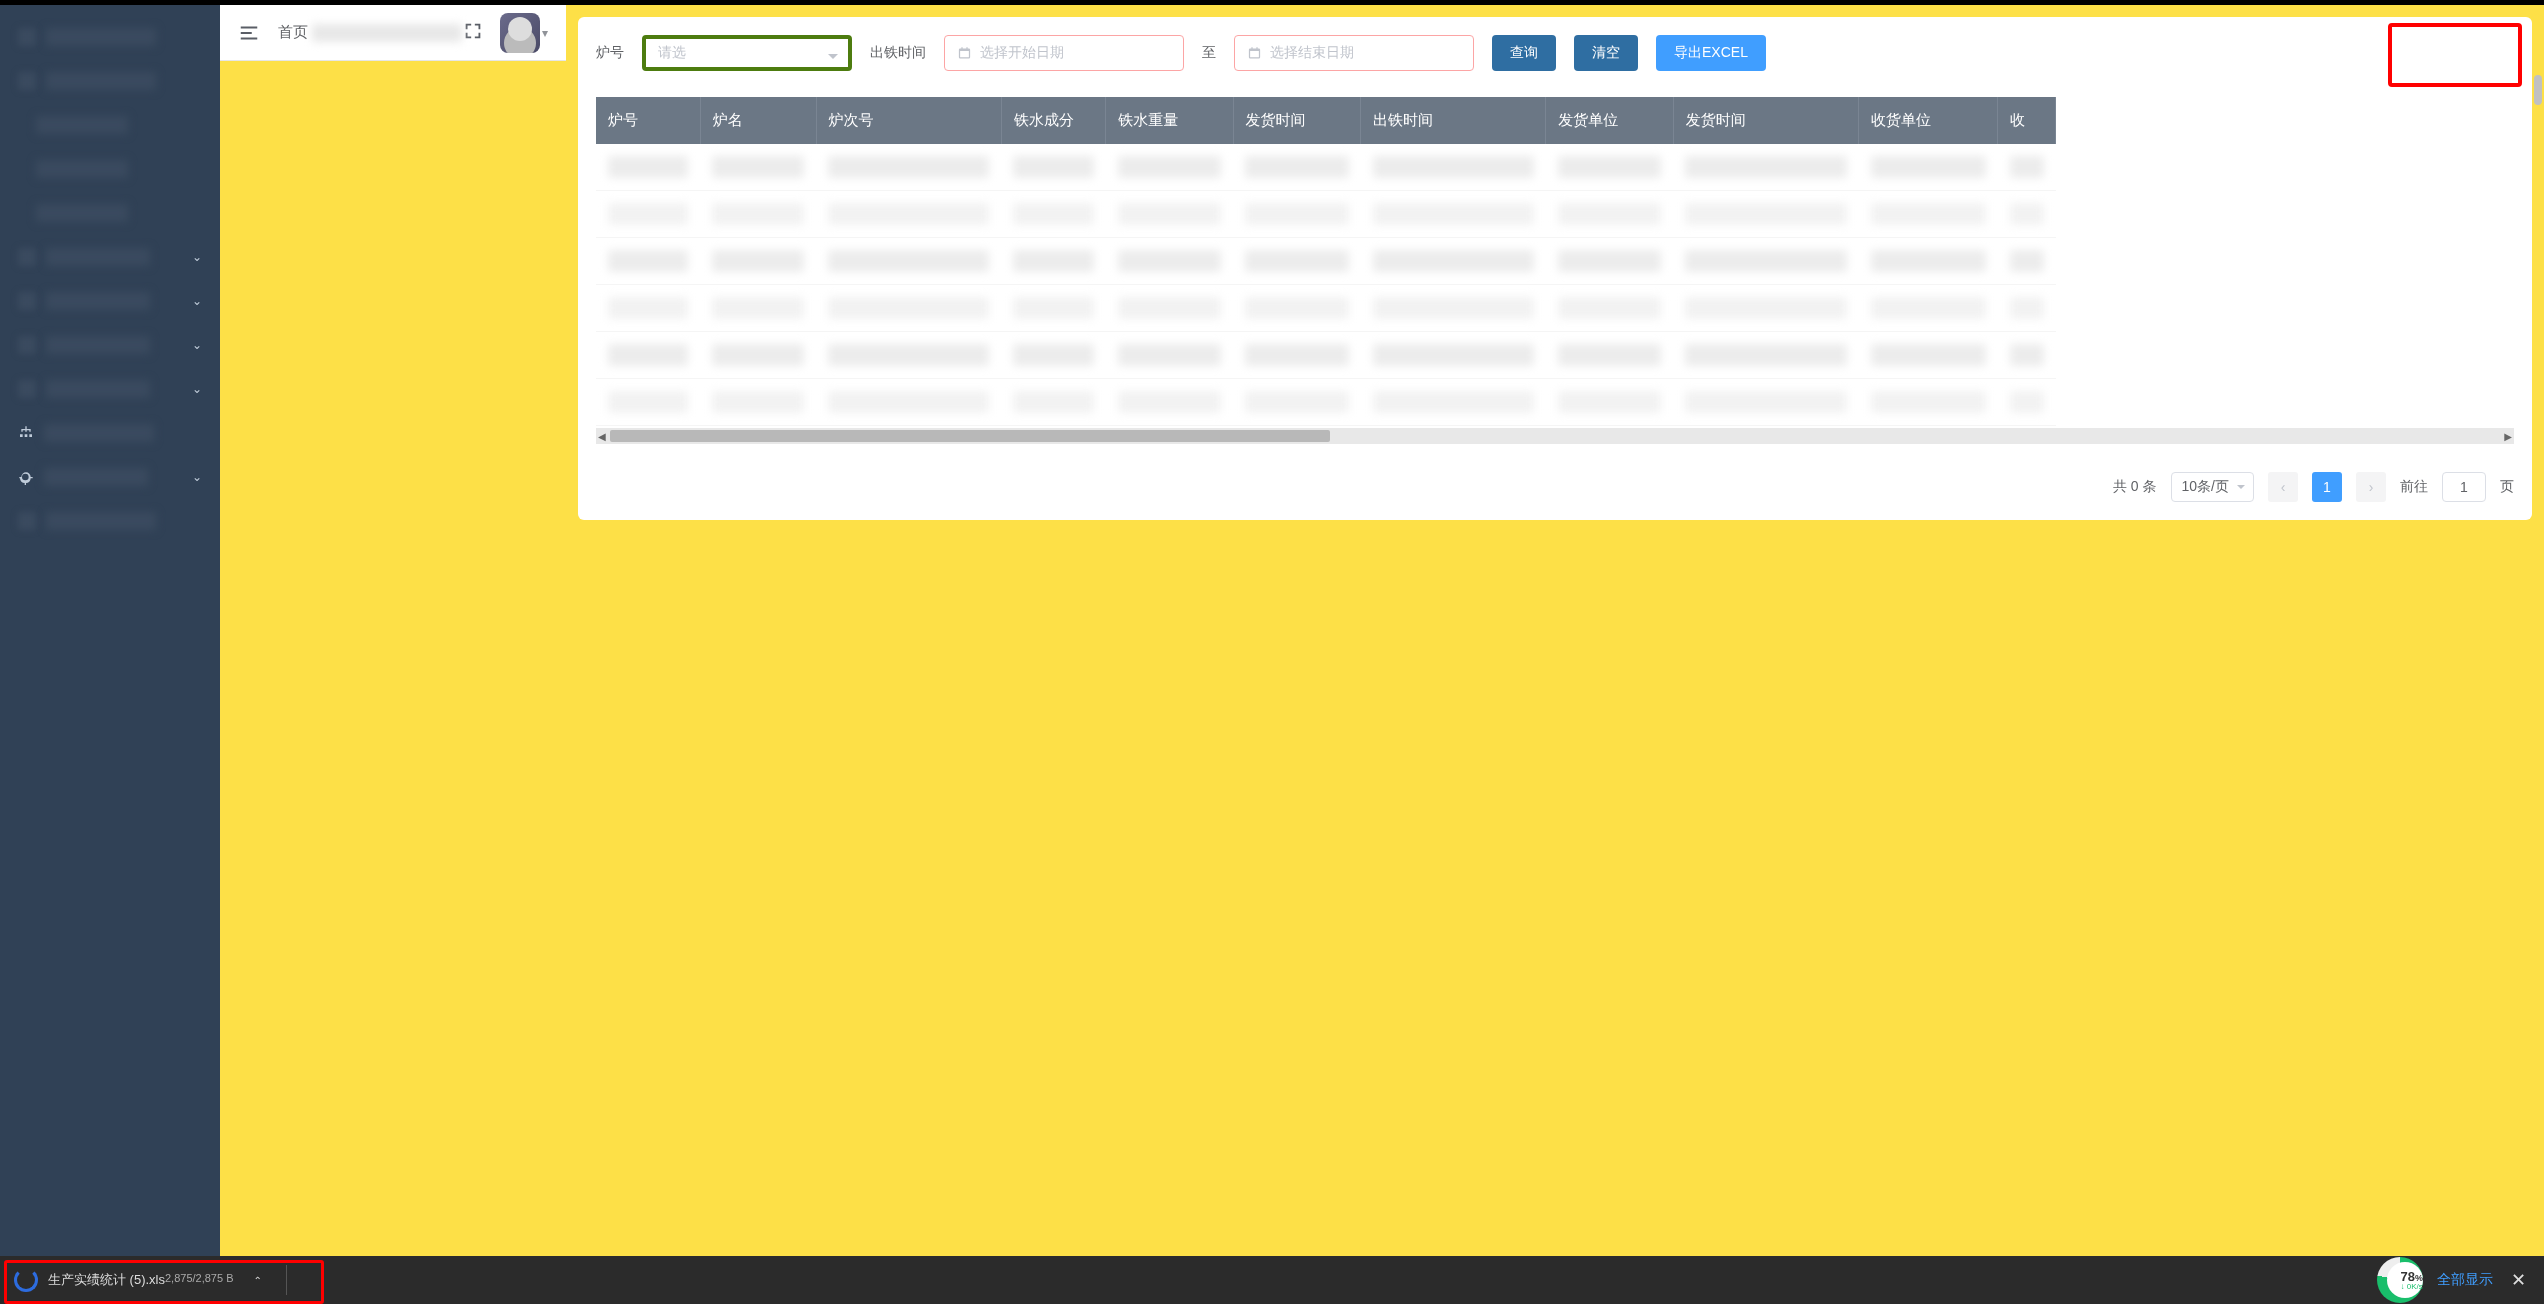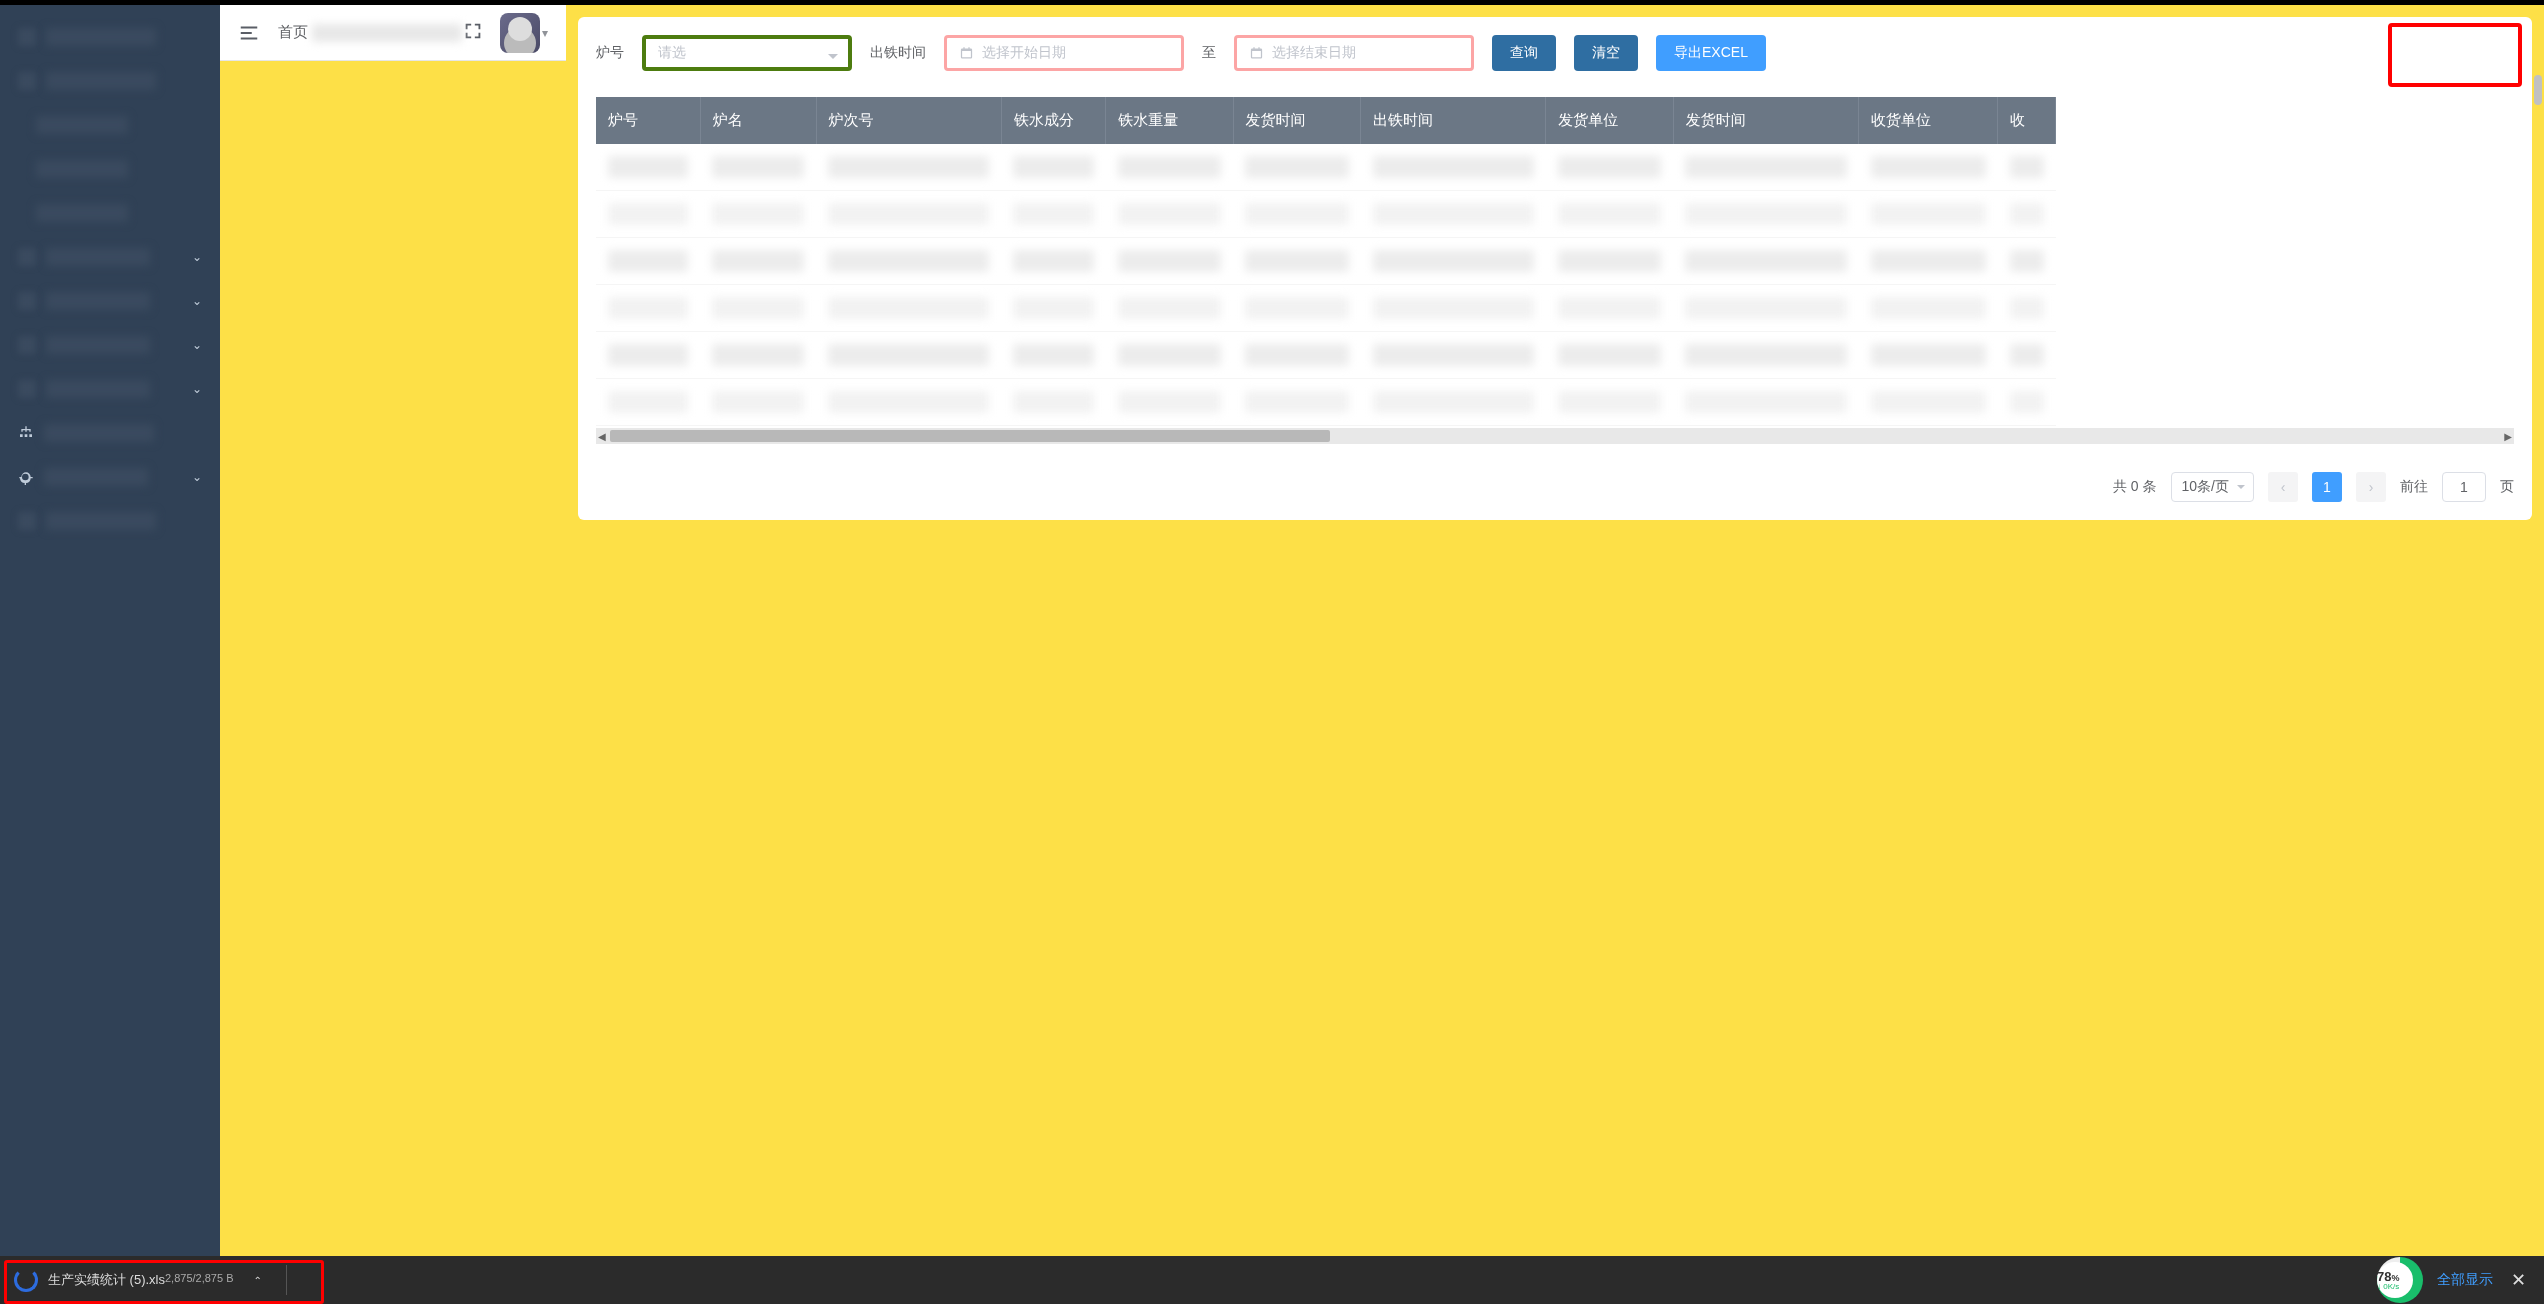--- a/index.html
+++ b/index.html
@@ -30,21 +30,21 @@
   .avatar::after{content:"";position:absolute;width:24px;height:24px;background:#ddd;border-radius:50%;top:4px;left:8px;box-shadow:0 14px 0 4px #bbb}
   .avatar-wrap{display:flex;align-items:center;cursor:pointer}
   .caret-down{margin-left:2px;color:#909399;font-size:12px}
   
   .content{flex:1;padding:12px;overflow:auto}
   .card{background:#fff;border-radius:6px;padding:18px}
   .filters{display:flex;align-items:center;gap:18px;flex-wrap:wrap;position:relative}
   .filters label{color:#606266;font-size:14px}
   .select{position:relative;width:210px;height:36px;border:4px solid #4d7c0f;border-radius:4px;display:flex;align-items:center;padding:0 30px 0 12px;color:#c0c4cc;font-size:14px;cursor:pointer}
   .select::after{content:"";position:absolute;right:10px;top:15px;border:5px solid transparent;border-top-color:#c0c4cc}
-  .date-input{width:240px;height:36px;border:3px solid #fca5a5;border-radius:4px;display:flex;align-items:center;padding:0 12px;color:#c0c4cc;font-size:14px;cursor:pointer;gap:8px}
+  .date-input{width:240px;height:36px;border:1px solid #fca5a5;border-radius:4px;display:flex;align-items:center;padding:0 12px;color:#c0c4cc;font-size:14px;cursor:pointer;gap:8px}
   .date-input svg{width:15px;height:15px;fill:#c0c4cc}
   .to-label{color:#606266;font-size:14px}
   .btn{height:36px;padding:0 18px;border:none;border-radius:4px;font-size:14px;cursor:pointer;color:#fff}
   .btn-primary{background:#2f6ea2}
   .btn-primary2{background:#2f6ea2}
   .btn-export{background:#409eff}
   .export-highlight{position:absolute;right:-8px;top:-12px;width:134px;height:64px;border:4px solid #ff0000;border-radius:4px;pointer-events:none}
   
   .table-wrap{margin-top:26px;overflow-x:auto;overflow-y:hidden}
   .table{width:1460px;border-collapse:collapse}
@@ -65,21 +65,21 @@
   
   .download-bar{height:48px;background:#2b2b2b;display:flex;align-items:center;justify-content:space-between;padding:0 14px;color:#ddd;font-size:13px;position:relative}
   .dl-left{display:flex;align-items:center;gap:10px;position:relative}
   .dl-circle{width:24px;height:24px;border:3px solid #2d6cdf;border-radius:50%;border-top-color:transparent}
   .dl-text{display:flex;flex-direction:row;line-height:1.2}
   .dl-size{font-size:11px;color:#aaa}
   .dl-caret{color:#ddd;font-size:10px;padding:0 10px;cursor:pointer}
   .dl-sep{width:1px;height:30px;background:#555;margin:0 4px}
   .dl-highlight{position:absolute;left:-10px;top:-5px;width:320px;height:44px;border:3px solid #ff0000;border-radius:3px;pointer-events:none}
   .dl-right{display:flex;align-items:center;gap:14px}
-  .speed-ring{width:46px;height:46px;border-radius:50%;background:conic-gradient(#19be6b 0 78%,#eee 78% 100%);display:flex;align-items:center;justify-content:flex-start;position:relative}
+  .speed-ring{width:46px;height:46px;border-radius:50%;background:conic-gradient(#19be6b 0 78%,#eee 78% 100%);display:flex;align-items:center;justify-content:flex-end;position:relative}
   .speed-ring::before{content:"";position:absolute;width:36px;height:36px;background:#fff;border-radius:50%}
   .speed-inner{position:relative;z-index:1;text-align:center;line-height:1}
   .speed-pct{font-size:13px;color:#333;font-weight:600}
   .speed-pct small{font-size:9px}
   .speed-rate{font-size:8px;color:#19be6b}
   .show-all{color:#409eff;cursor:pointer;font-size:14px}
   .close-x{color:#ddd;cursor:pointer;font-size:18px;padding:0 4px}
   .vscroll-hint{position:absolute;right:2px;top:70px;width:8px;height:30px;background:#c1c1c1;border-radius:4px}
 </style>
 </head>

